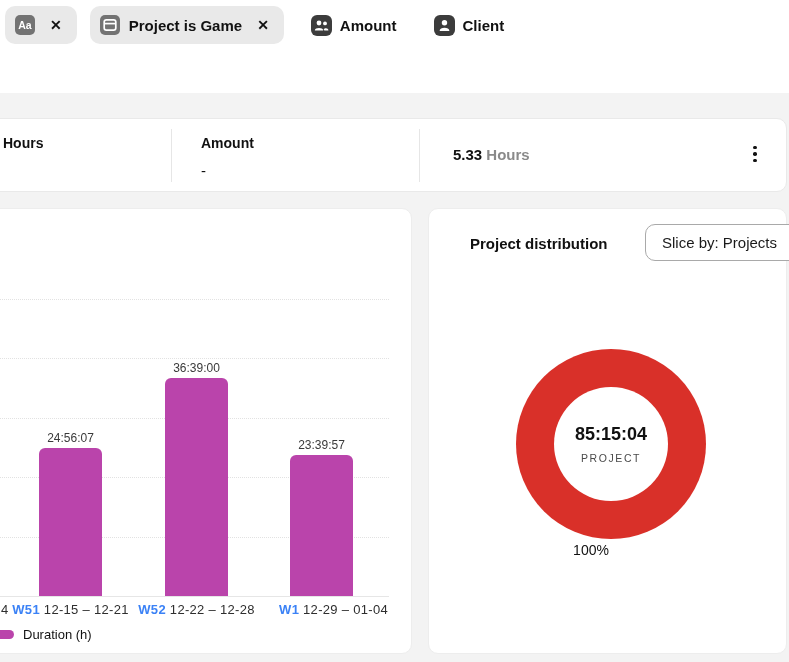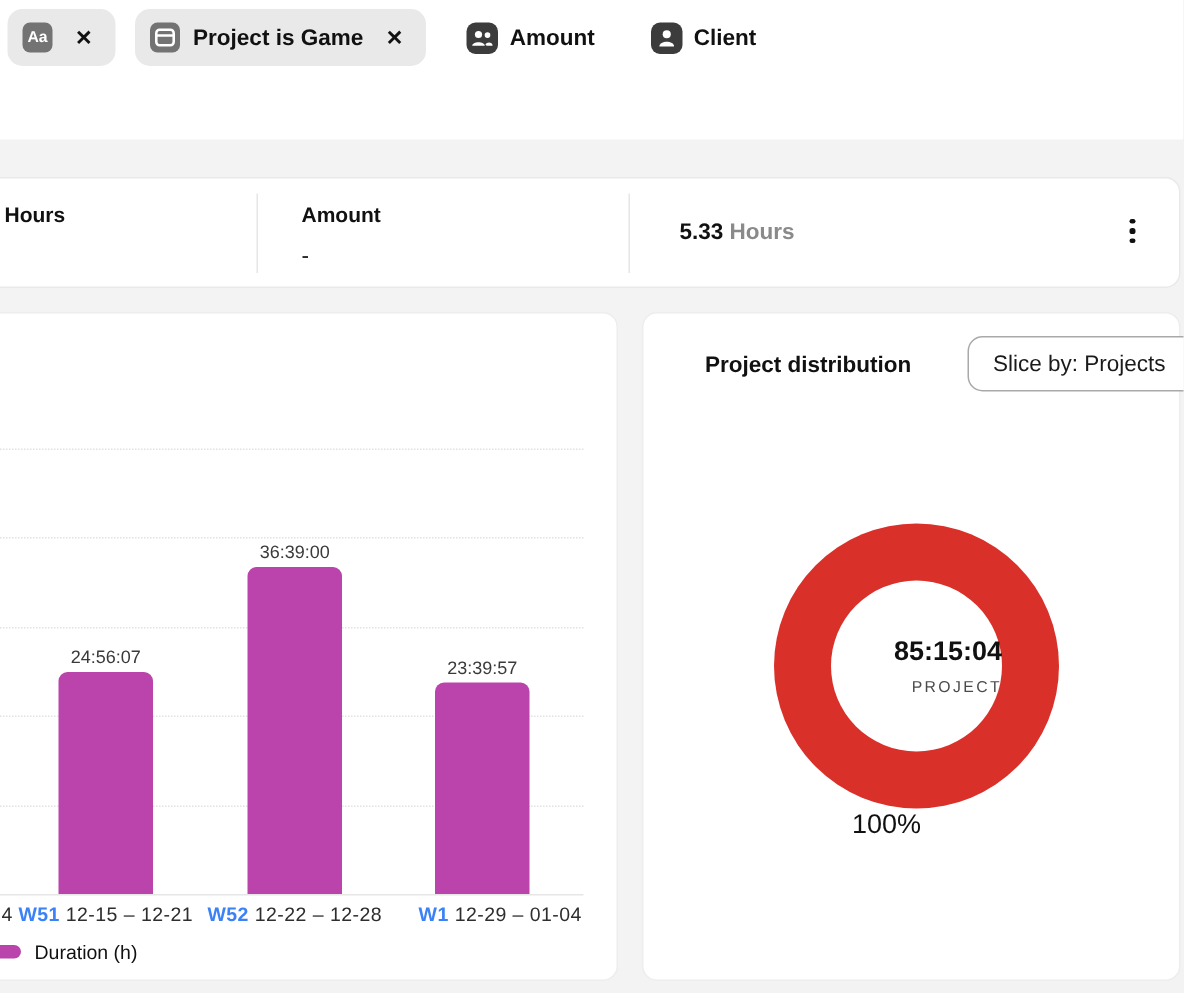--- a/index.html
+++ b/index.html
@@ -108,27 +108,27 @@
     padding:0 14px 0 16px; cursor:pointer;
   }
   .slice-select-label { font-size:15px; color:#1a1a1a; }
   .donut {
     position:absolute; left:87px; top:140px; width:190px; height:190px;
     border-radius:50%;
   }
   .donut-hole {
     position:absolute; left:38px; top:38px; width:114px; height:114px;
     background:#fff; border-radius:50%;
-    display:flex; flex-direction:column; align-items:flex-end; justify-content:center; gap:7px;
+    display:flex; flex-direction:column; align-items:center; justify-content:center; gap:7px;
   }
   .donut-value { font-size:18px; font-weight:700; color:#111; }
   .donut-sub { font-size:10.5px; letter-spacing:1.6px; color:#4a4a4a; }
   .donut-pct {
     position:absolute; left:162px; top:341px; transform:translate(-50%,-50%);
-    font-size:18px; color:#111;
+    font-size:14px; color:#111;
   }
 </style>
 </head>
 <body>
 
 <div class="topbar">
   <div class="chips-row">
 
     <div class="chip">
       <span class="sq-icon aa">Aa</span>

